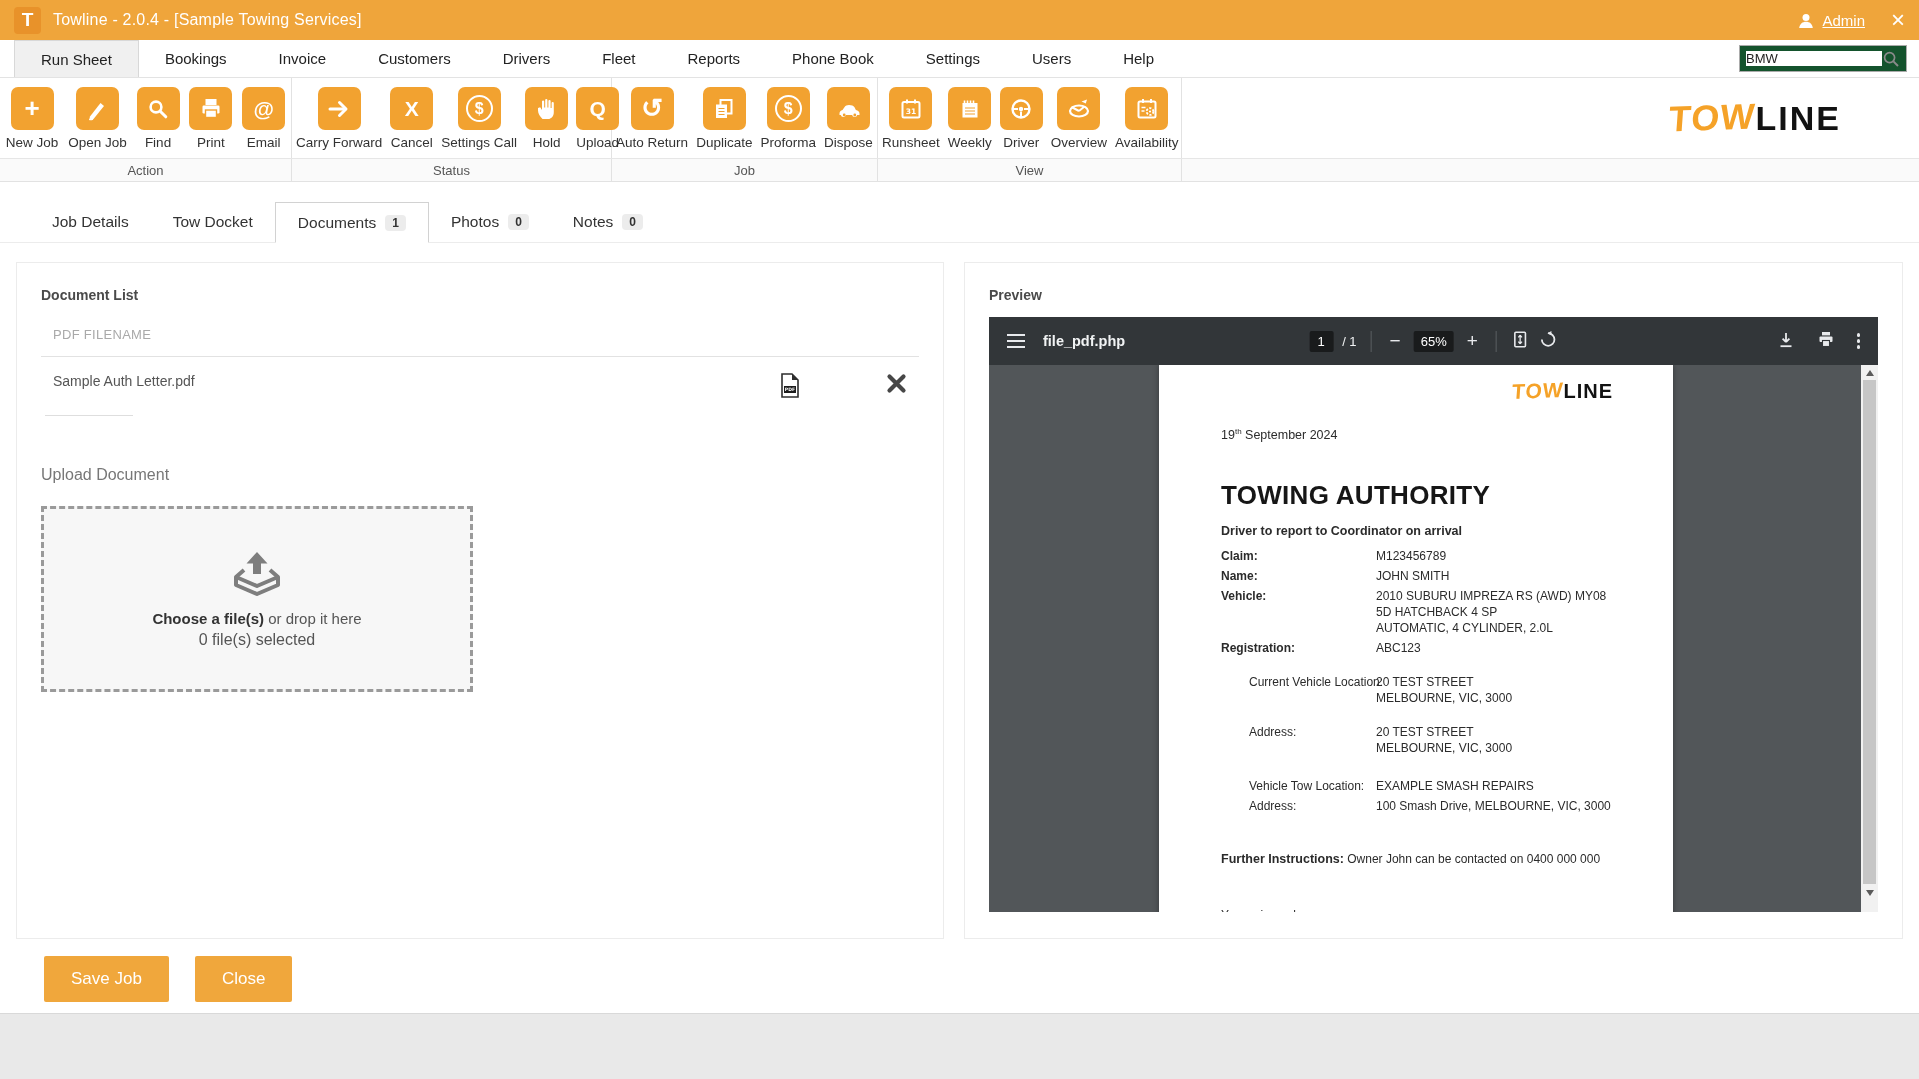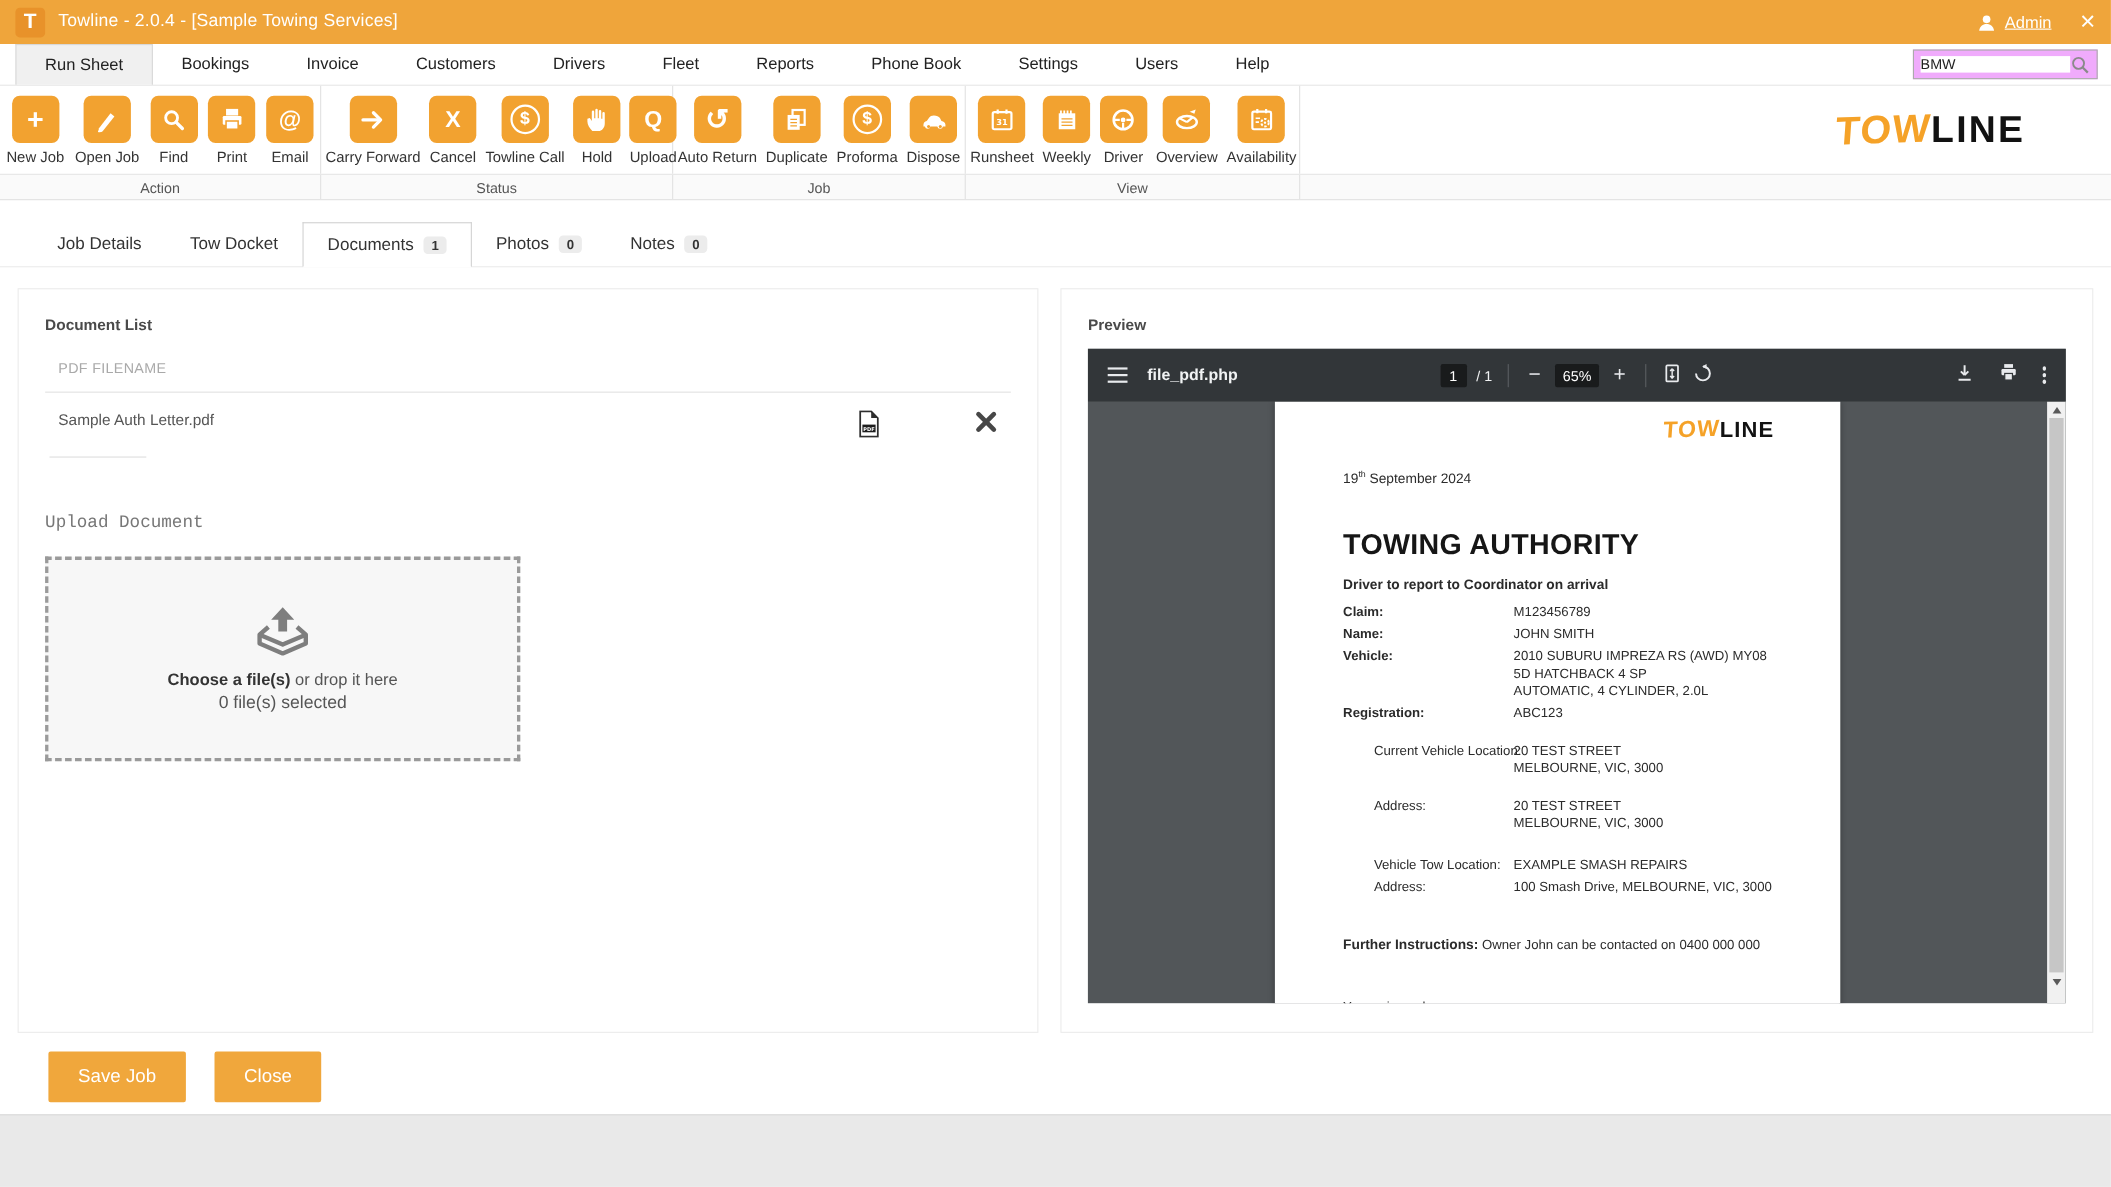--- a/index.html
+++ b/index.html
@@ -18,21 +18,21 @@
   .tb-close { font-size:24px; line-height:1; cursor:default; }
 
   
   .menubar { height:38px; background:#fff; border-bottom:1px solid #e3e3e3;
     display:flex; align-items:stretch; padding-left:14px; }
   .menu-item { padding:0 26px; display:flex; align-items:center; font-size:15px;
     color:#222; }
   .menu-item.active { background:#f0f0f0; border:1px solid #d8d8d8; border-bottom:none; }
   .menubar-right { margin-left:auto; display:flex; align-items:center; padding-right:12px; }
   .searchbox { width:168px; height:27px; border:1px solid #ababab; display:flex;
-    align-items:center; padding:0 6px; background:#f0abfc; }
+    align-items:center; padding:0 6px; background:#14532d; }
   .searchbox input { border:none; outline:none; flex:1; font-size:13px;
     font-family:inherit; color:#222; min-width:0; }
 
   
   .ribbon { background:#fff; }
   .ribbon-row { display:flex; align-items:stretch; height:80px; }
   .rgroup { display:flex; align-items:flex-start; justify-content:space-evenly;
     border-right:1px solid #e2e2e2; padding-top:9px; }
   .rbtn { display:flex; flex-direction:column; align-items:center; gap:5px;
     padding:0 4px; cursor:default; }
@@ -72,21 +72,21 @@
 
   .tbl-header { margin-top:24px; font-size:13px; color:#a9a9a9; padding:0 12px 14px 12px;
     border-bottom:1px solid #e2e2e2; letter-spacing:.3px; }
   .doc-row { display:flex; align-items:flex-start; padding:16px 12px 14px 12px; font-size:14px;
     color:#555; }
   .doc-row .spacer { flex:1; }
   .doc-ico { margin-right:86px; cursor:default; }
   .doc-del { cursor:default; }
   .row-underline { width:88px; border-bottom:1px solid #dedede; margin-left:4px; }
 
-  .upload-title { margin-top:50px; font-size:16px; color:#777;font-family:Liberation Mono, monospace; }
+  .upload-title { margin-top:50px; font-size:16px; color:#777; }
   .dropzone { margin-top:22px; width:432px; height:186px; background:#f7f7f7;
     border:3px dashed #9a9a9a; display:flex; flex-direction:column; align-items:center;
     justify-content:center; gap:4px; }
   .drop-line1 { font-size:15px; color:#555; margin-top:8px; }
   .drop-line1 b { color:#333; }
   .drop-line2 { font-size:16px; color:#555; }
 
   
   .viewer { margin-top:14px; height:595px; background:#525659; position:relative;
     overflow:hidden; }
@@ -239,21 +239,21 @@
         <span class="rlabel">Carry Forward</span>
       </div>
       <div class="rbtn">
         <span class="ricon char small">X</span>
         <span class="rlabel">Cancel</span>
       </div>
       <div class="rbtn">
         <span class="ricon">
             <span class="dollar-circle">$</span>
           </span>
-        <span class="rlabel">Towline Call</span>
+        <span class="rlabel">Settings Call</span>
       </div>
       <div class="rbtn">
         <span class="ricon">
             <svg width="26" height="26" viewBox="0 0 26 26">
               <path d="M8.5 23c-2.5-2.5-4.5-5.5-4.5-8.5V12l2.2-.8 1.8 2.9V5.5a1.1 1.1 0 0 1 2.2 0v6h1V4a1.1 1.1 0 0 1 2.2 0v7.5h1V5a1.1 1.1 0 0 1 2.2 0v7h1V7a1.1 1.1 0 0 1 2.2 0v9c0 4-2 6-4.5 7z" fill="#fff"></path>
             </svg>
           </span>
         <span class="rlabel">Hold</span>
       </div>
       <div class="rbtn">

